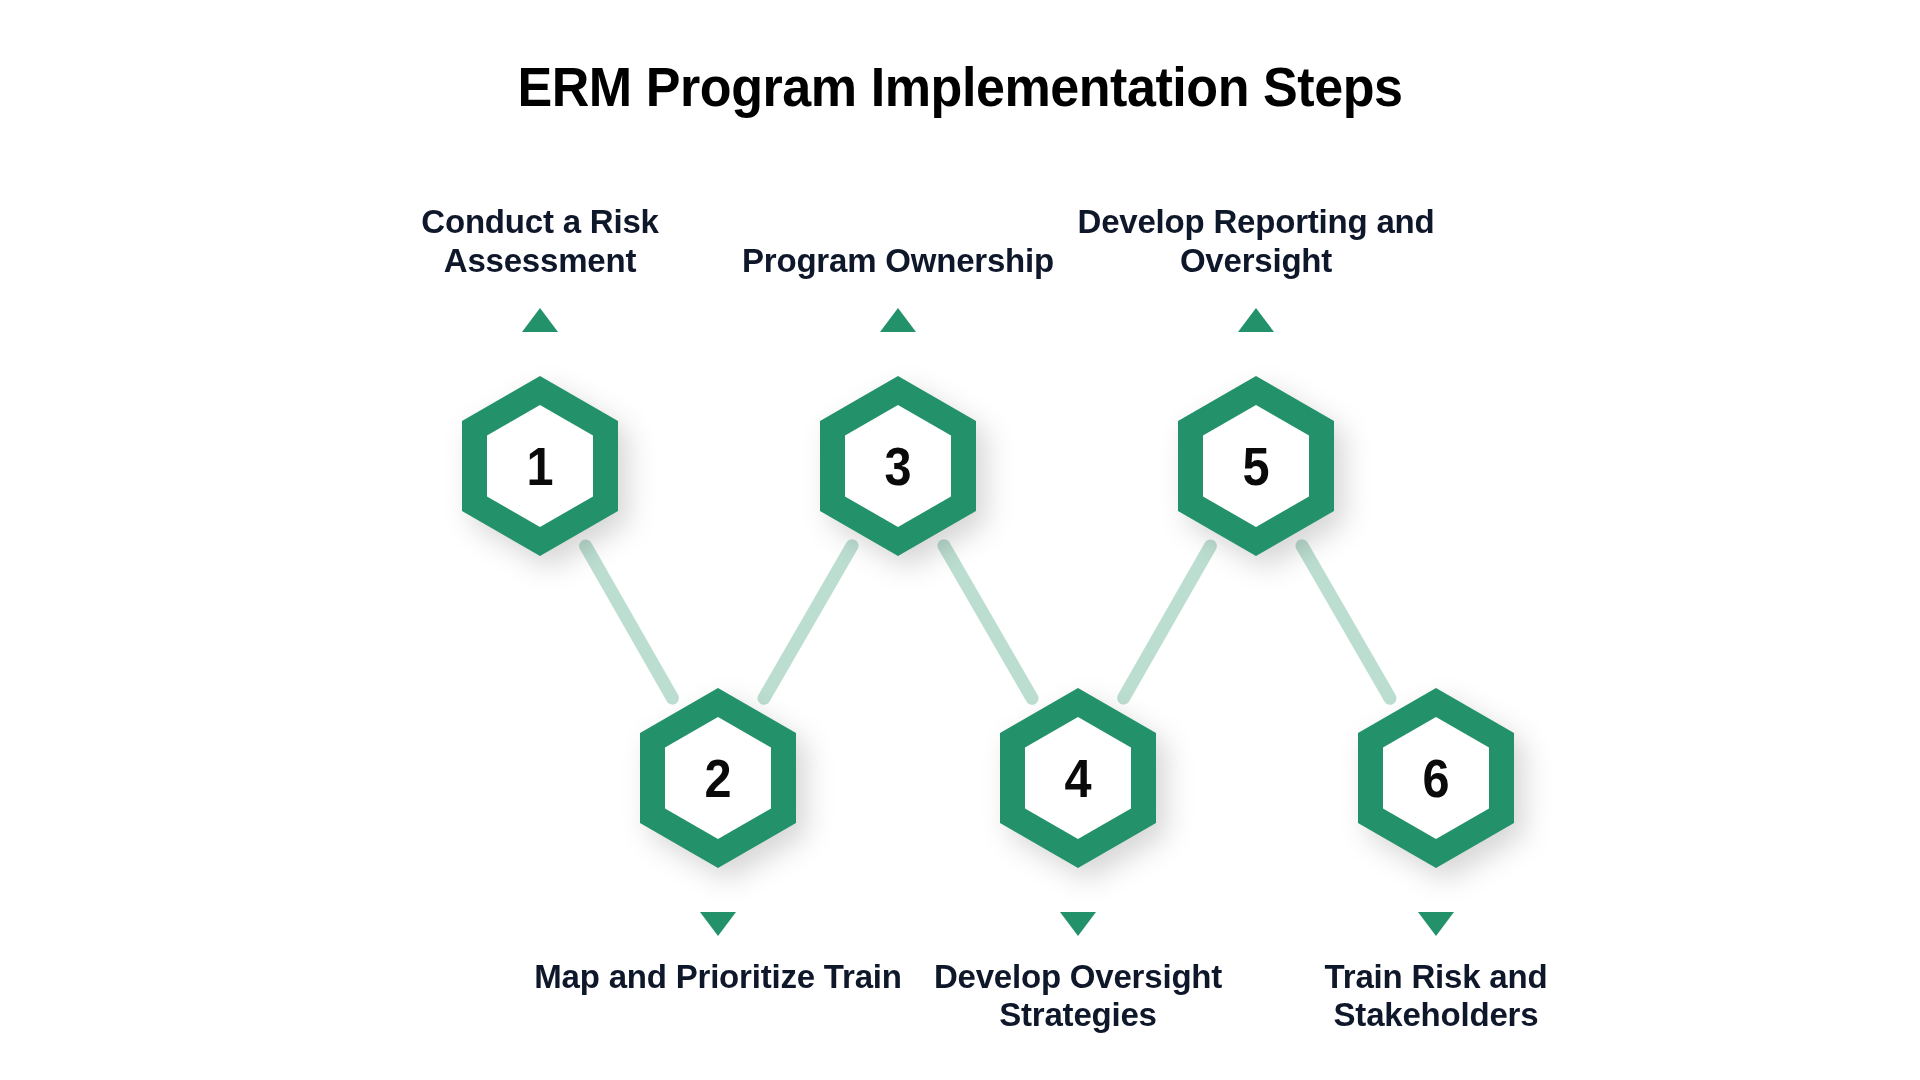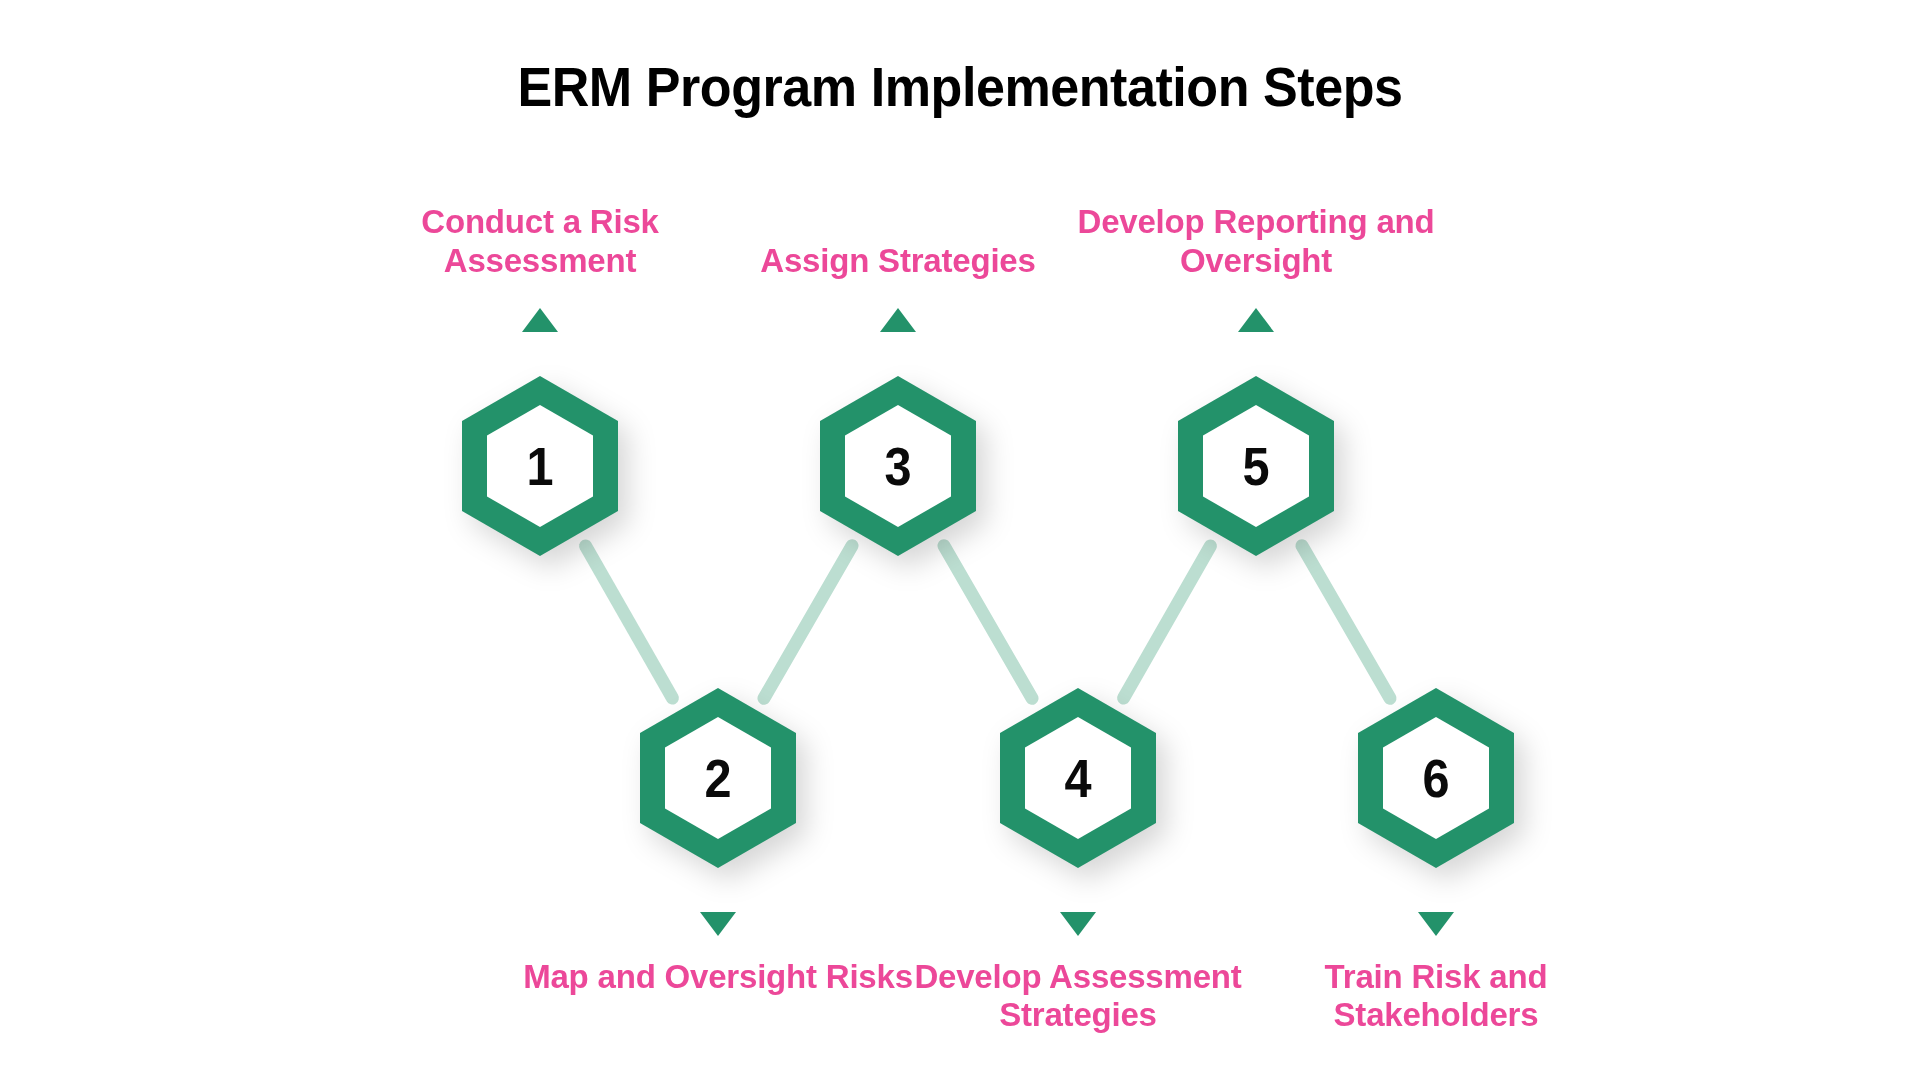--- a/index.html
+++ b/index.html
@@ -120,21 +120,21 @@
 
   
   .label {
     position: absolute;
     width: 420px;
     left: -210px;
     text-align: center;
     font-family: "Liberation Sans", sans-serif;
     font-size: 33px;
     font-weight: 700;
-    color: #ec4899;
+    color: #0f172a;
     line-height: 1.16;
     letter-spacing: -0.2px;
   }
   .label-above { bottom: 186px; }
   .label-below { top: 180px; }
 
   :root { }
 </style>
 </head>
 <body>
@@ -163,41 +163,41 @@
         <div class="label label-above">Conduct a Risk Assessment</div>
       </div>
       <div class="node" style="left: 718px; top: 778px;">
         <div class="tri tri-down"></div>
         <div class="hex-wrap">
           <div class="hex-outer"></div>
           <div class="hex-inner">
             <span class="hex-number">2</span>
           </div>
         </div>
-        <div class="label label-below">Map and Oversight Risks</div>
+        <div class="label label-below">Map and Prioritize Train</div>
       </div>
       <div class="node" style="left: 898px; top: 466px;">
         <div class="tri tri-up"></div>
         <div class="hex-wrap">
           <div class="hex-outer"></div>
           <div class="hex-inner">
             <span class="hex-number">3</span>
           </div>
         </div>
-        <div class="label label-above">Assign Strategies</div>
+        <div class="label label-above">Program Ownership</div>
       </div>
       <div class="node" style="left: 1078px; top: 778px;">
         <div class="tri tri-down"></div>
         <div class="hex-wrap">
           <div class="hex-outer"></div>
           <div class="hex-inner">
             <span class="hex-number">4</span>
           </div>
         </div>
-        <div class="label label-below">Develop Assessment Strategies</div>
+        <div class="label label-below">Develop Oversight Strategies</div>
       </div>
       <div class="node" style="left: 1256px; top: 466px;">
         <div class="tri tri-up"></div>
         <div class="hex-wrap">
           <div class="hex-outer"></div>
           <div class="hex-inner">
             <span class="hex-number">5</span>
           </div>
         </div>
         <div class="label label-above">Develop Reporting and Oversight</div>

